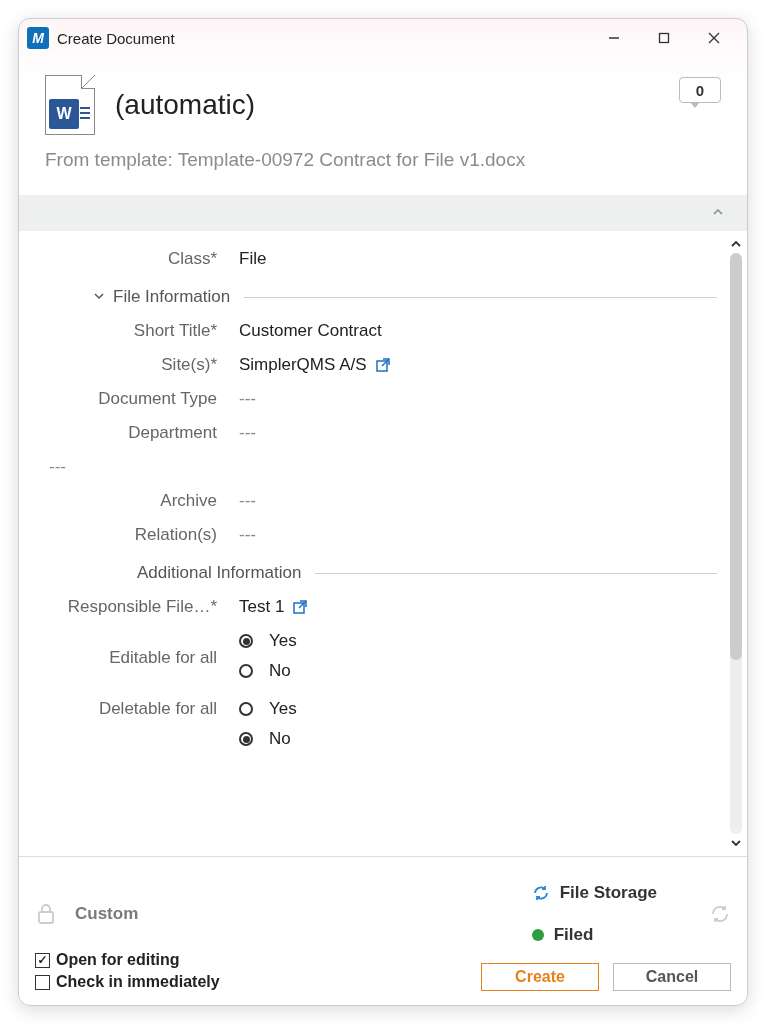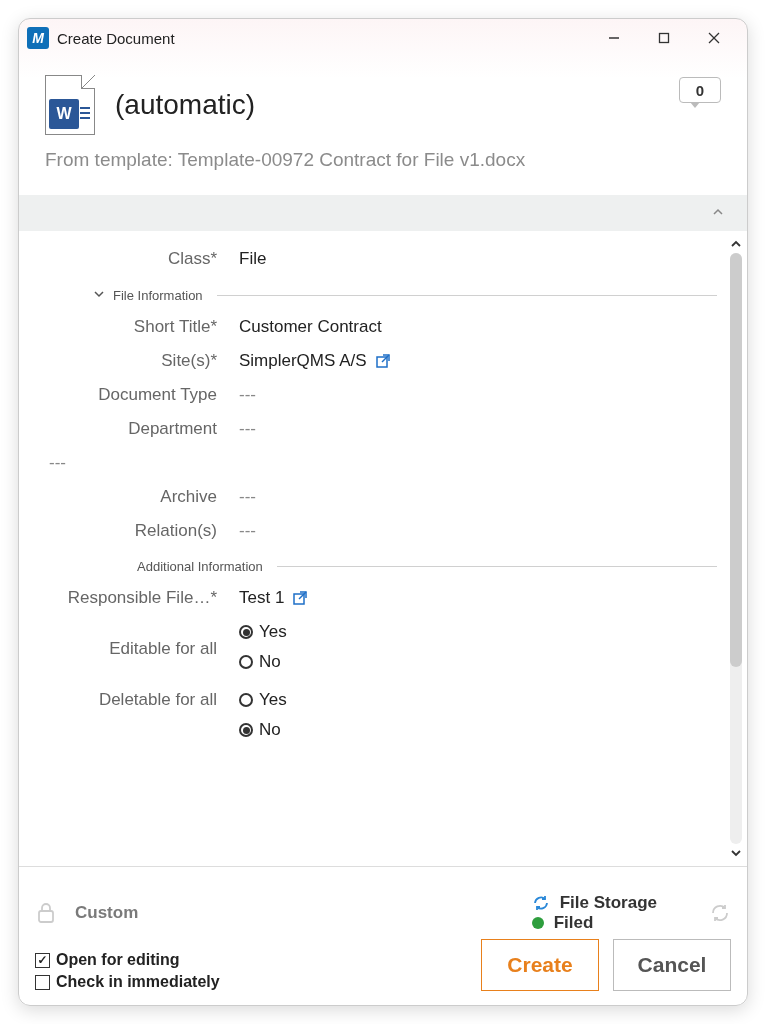--- a/index.html
+++ b/index.html
@@ -166,32 +166,32 @@
   .empty { color: #888; }
   .section-row {
     display: flex;
     align-items: center;
     margin: 18px 0 14px 0;
   }
   .section-toggle {
     color: #555; font-size: 14px; margin-left: 44px; margin-right: 8px;
   }
   .section-label {
-    font-size: 13px; color: #555; margin-right: 14px;
+    font-size: 17px; color: #555; margin-right: 14px;
   }
   .section-line {
     flex: 1; height: 1px; background: #d0d0d0;
   }
   .section-row.plain .section-label { margin-left: 88px; }
   .ext-icon {
     width: 16px; height: 16px;
     color: #1e6fc7;
   }
   .radio-row {
-    display: flex; align-items: center; gap: 6px;
+    display: flex; align-items: center; gap: 16px;
     margin-bottom: 4px;
   }
   .radio-dot {
     width: 14px; height: 14px;
     border: 2px solid #333;
     border-radius: 50%;
     display: flex; align-items: center; justify-content: center;
   }
   .radio-dot.sel::after {
     content: ""; width: 7px; height: 7px; background: #333; border-radius: 50%;
@@ -223,44 +223,44 @@
   }
   .footer-top {
     display: flex; align-items: center;
     gap: 12px;
     margin-bottom: 6px;
   }
   .lock-icon { color: #bbb; width: 22px; height: 24px;}
   .custom-label { color: #7a7a7a; font-size: 17px; margin-left: 6px;}
   .status-col {
     margin-left: auto;
-    display: flex; flex-direction: column; gap: 0;
+    display: flex; flex-direction: column; gap: 22px;
     margin-right: 40px;
   }
   .status-row { display: flex; align-items: center; gap: 10px; font-size: 17px; color: #333;}
   .sync-icon { width: 18px; height: 18px; color: #2a88d8;}
   .green-dot { width: 12px; height: 12px; background: #2e9e3e; border-radius: 50%;}
   .refresh-far { color: #bbb; width: 22px; height: 22px; }
   .footer-bottom {
     display: flex; align-items: flex-end;
     margin-top: 4px;
   }
   .checks { display: flex; flex-direction: column; gap: 4px; font-size: 16px; color: #222;}
   .check-row { display: flex; align-items: center; gap: 6px; cursor: pointer;}
   .chk {
     width: 15px; height: 15px; border: 1.5px solid #333;
     display: flex; align-items: center; justify-content: center;
     font-size: 12px; line-height: 1;
   }
   .btns { margin-left: auto; display: flex; gap: 14px;}
   .btn {
-    min-width: 118px; height: 52px;
+    min-width: 118px; height: 28px;
     border: 1px solid #bbb;
     background: #fff;
-    font-size: 21px;
+    font-size: 16px;
     display: flex; align-items: center; justify-content: center;
     cursor: pointer;
   }
   .btn.primary { border-color: #e8801c; color: #e8801c; }
   .btn.secondary { color: #555; }
 </style>
 </head>
 <body>
 
 <div class="window">

